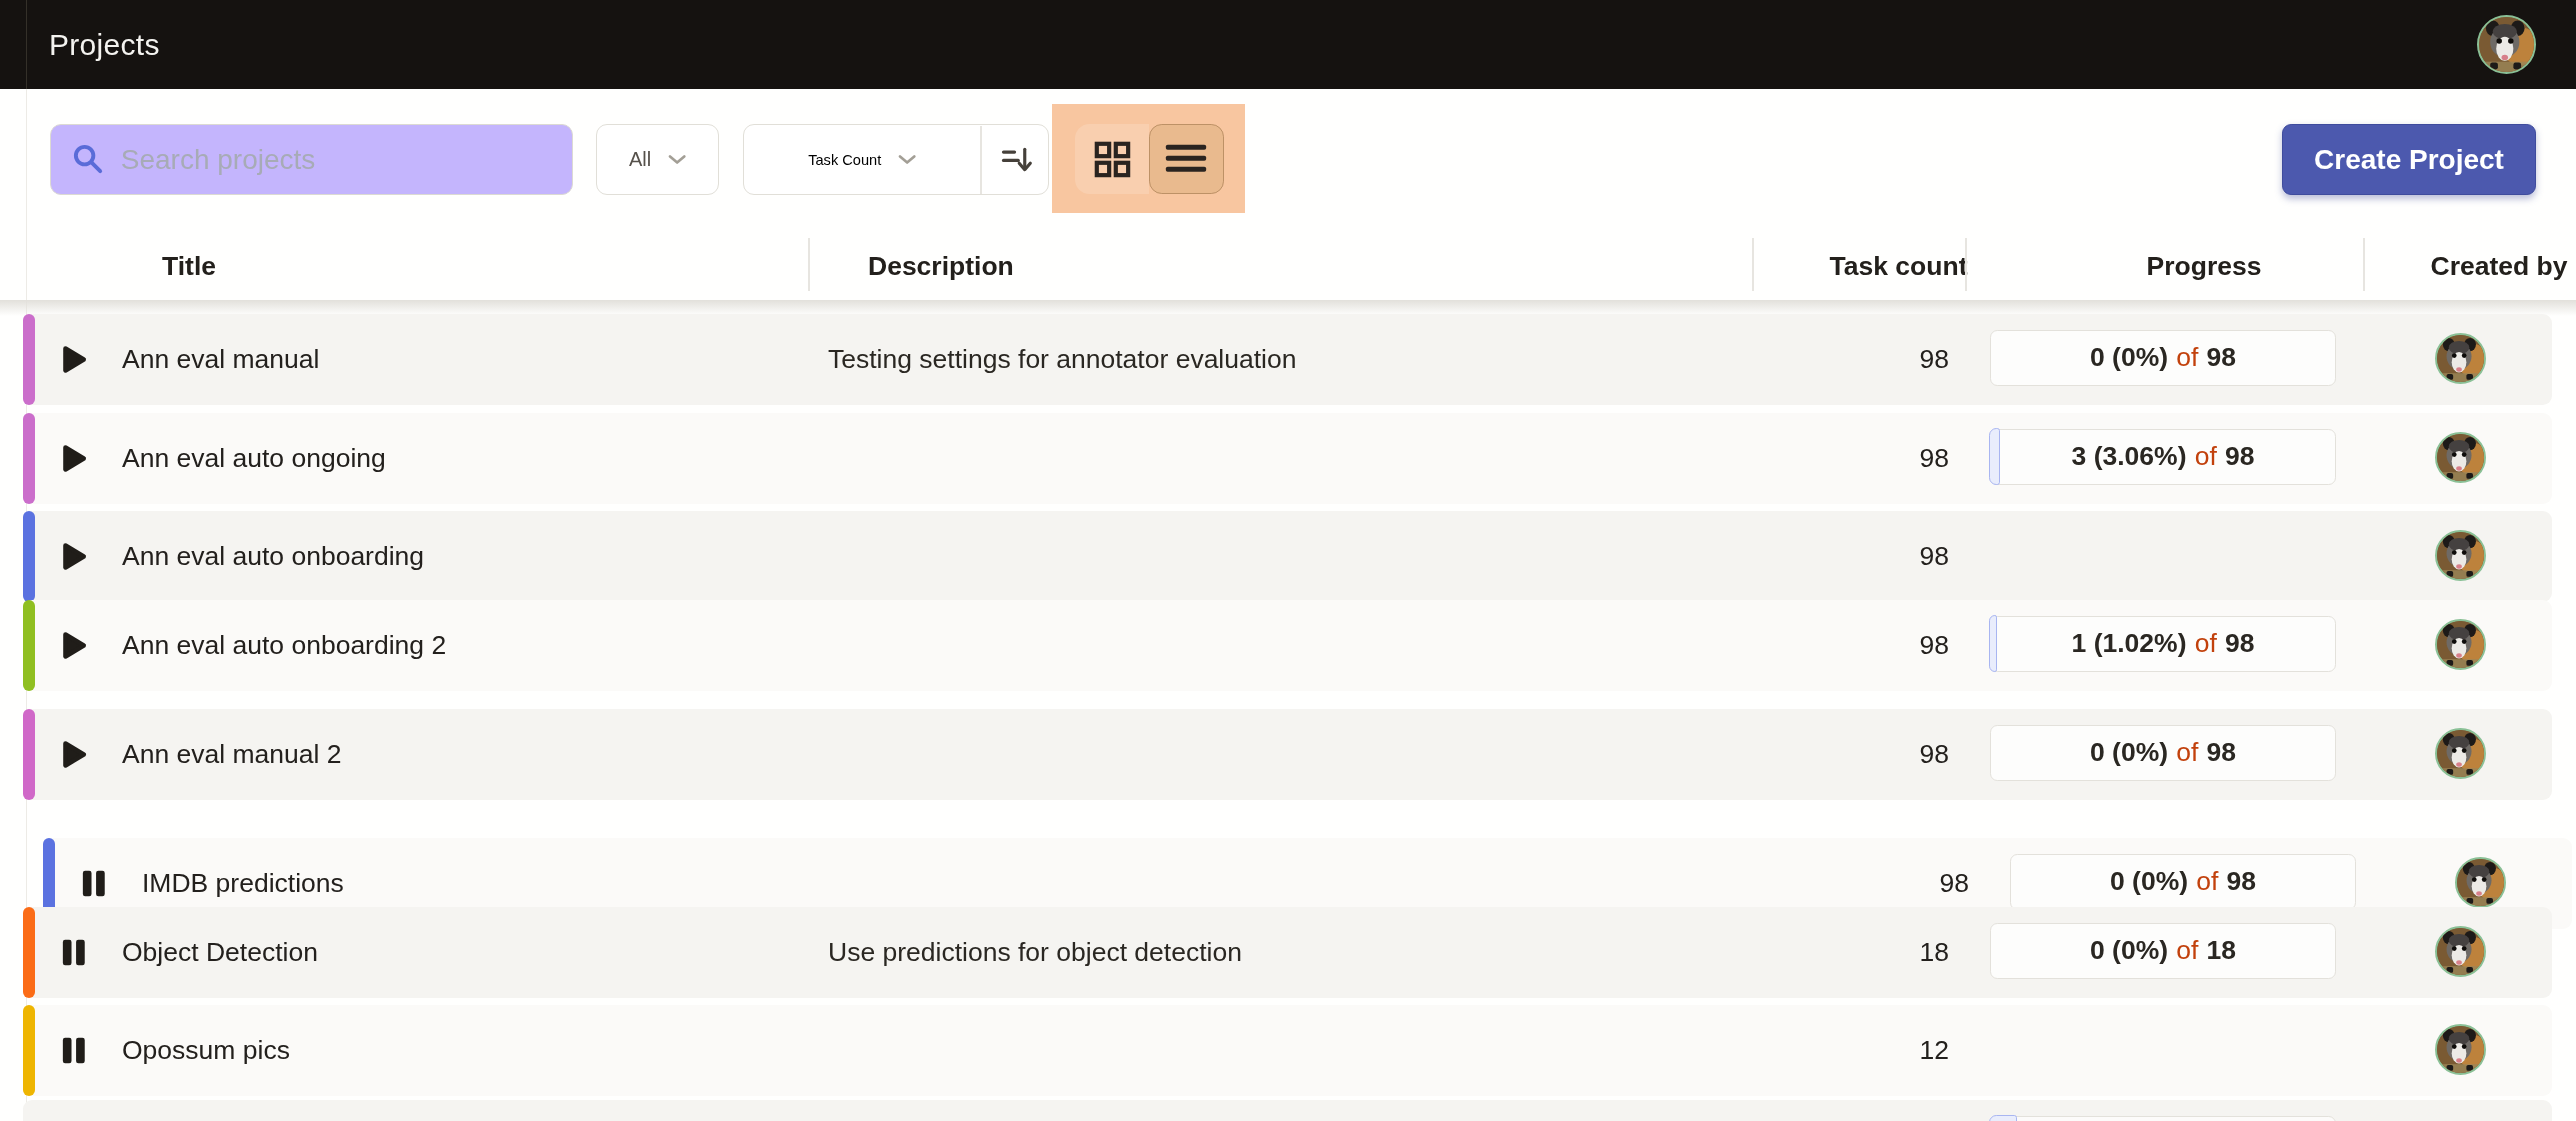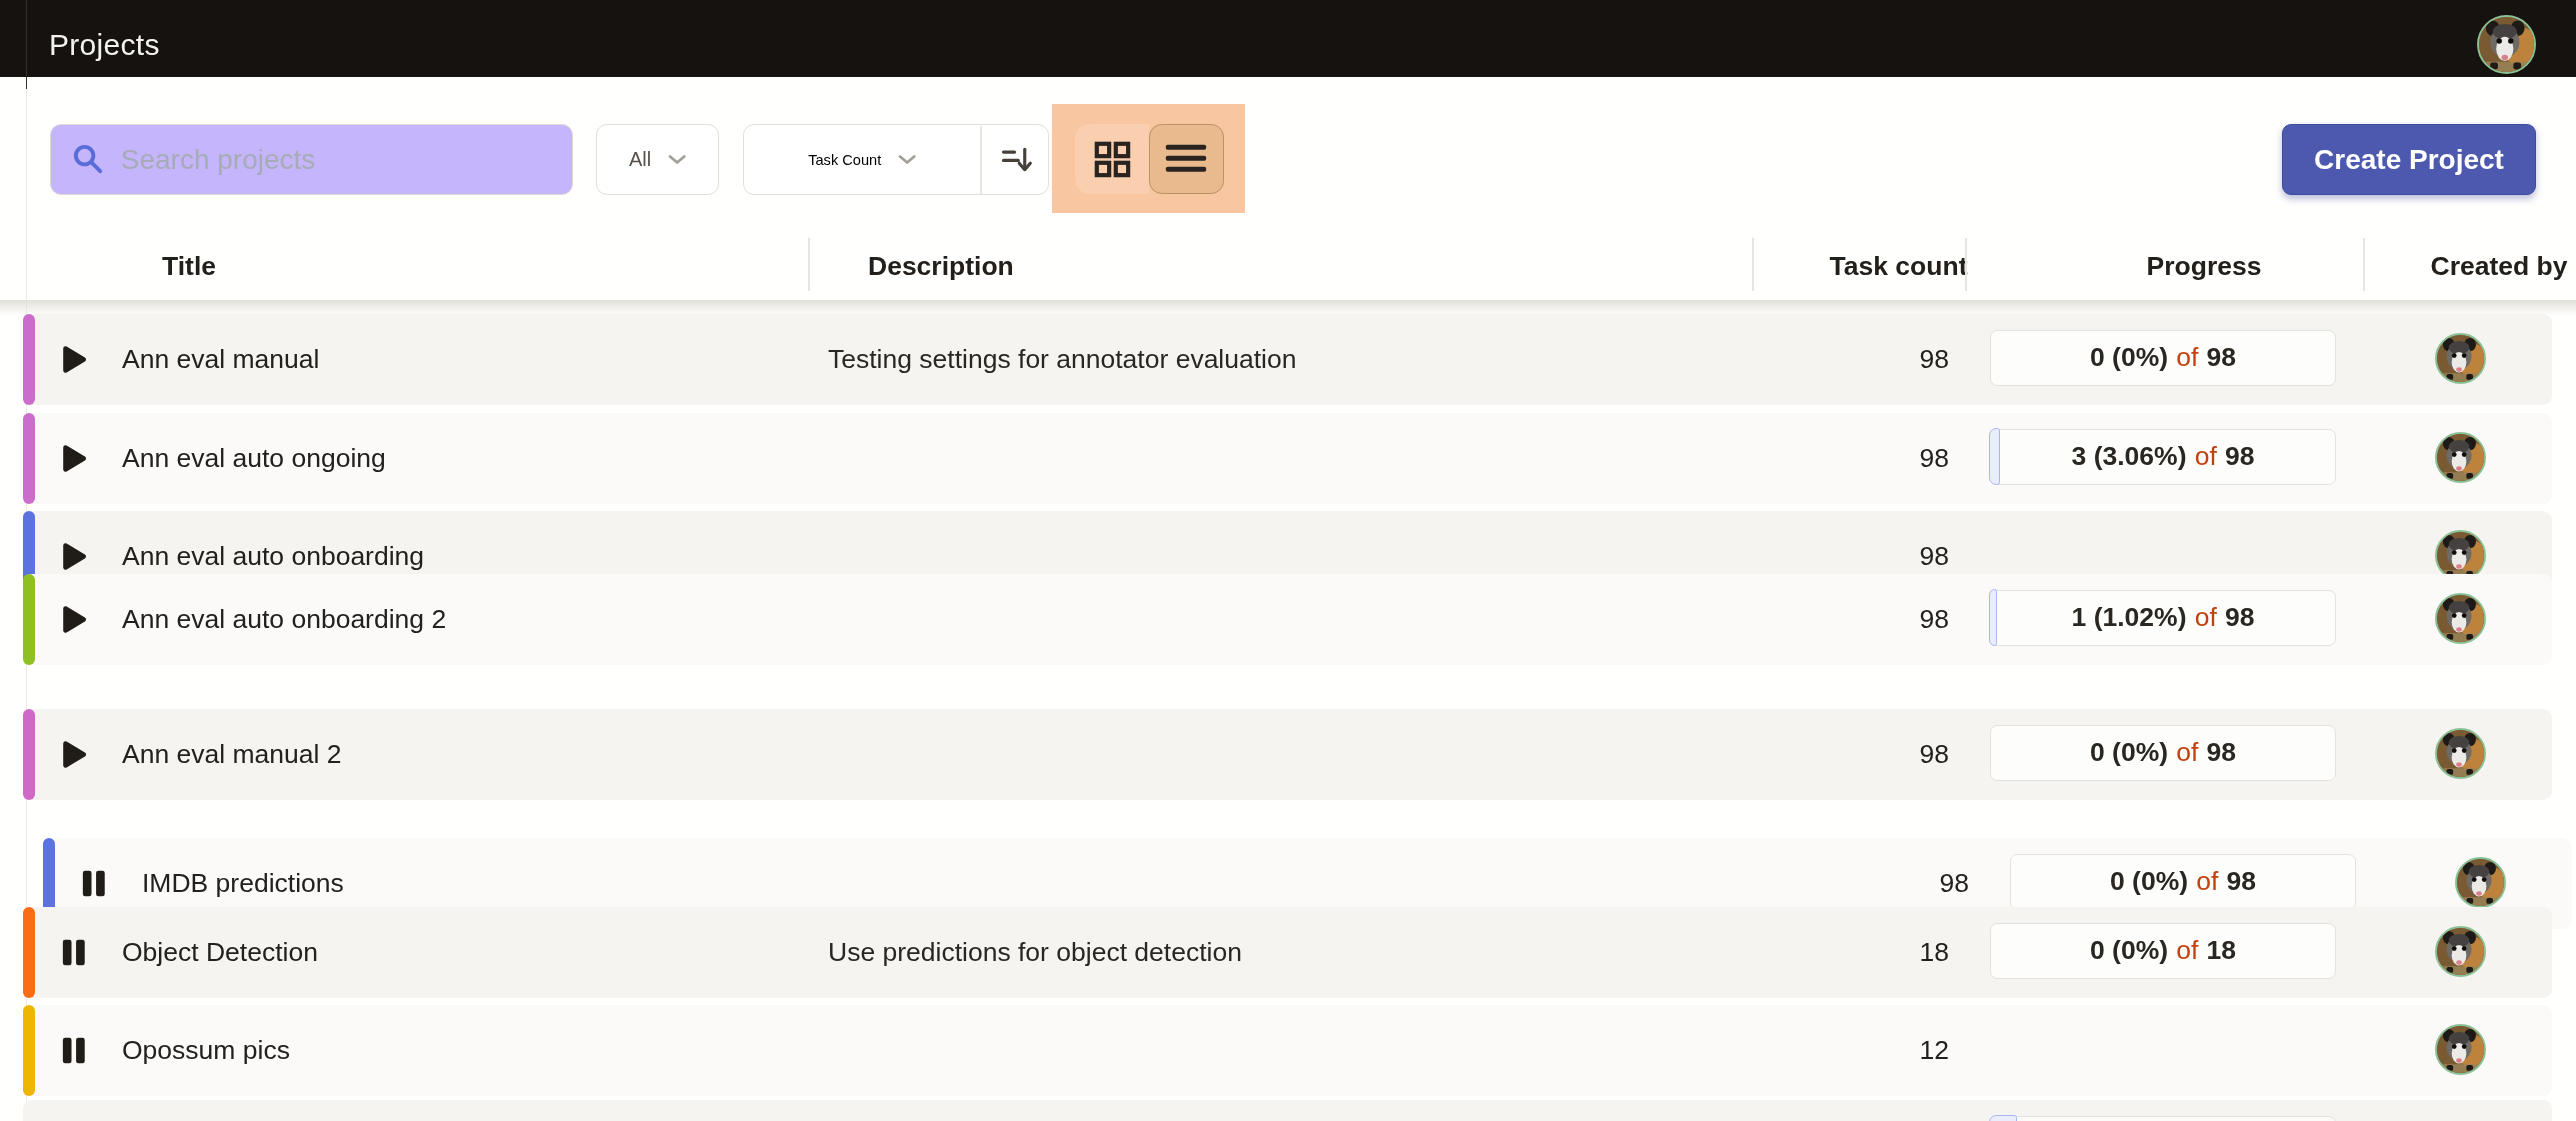--- a/index.html
+++ b/index.html
@@ -1,20 +1,20 @@
 <!DOCTYPE html>
 <html style="font-size:14.6px"><head>
 <meta charset="utf-8">
 <style>
   html,body{margin:0;padding:0;background:#ffffff;}
   #app{position:relative;width:2576px;height:1122px;overflow:hidden;
        font-family:"Liberation Sans", sans-serif;background:#fffffe;}
 
   
-  .appbar{position:absolute;left:0;top:0;width:2576px;height:77px;background:#151210;}
+  .appbar{position:absolute;left:0;top:0;width:2576px;height:89px;background:#151210;}
   .appbar .title{position:absolute;left:49px;top:0;height:89px;display:flex;align-items:center;
        color:#f4f3f0;font-size:30px;font-weight:500;letter-spacing:0.3px;}
   .avatar{border-radius:50%;overflow:hidden;border:2.7px solid #8ac096;box-sizing:border-box;background:#7a5a33;}
   .avatar svg{display:block;width:100%;height:100%;}
   .appbar .avatar{position:absolute;right:40px;top:14.6px;width:59px;height:59px;}
 
   
   .seam-a{position:absolute;left:25.6px;top:0;width:1.8px;height:89px;background:#343029;}
   .seam-b{position:absolute;left:25.6px;top:89px;width:1.8px;height:1033px;background:#edebe6;}
 
@@ -263,21 +263,21 @@
             <ellipse cx="30" cy="17" rx="14" ry="9" fill="#454140"></ellipse>
             <ellipse cx="30" cy="37" rx="10" ry="14" fill="#eceae6"></ellipse>
             <circle cx="23.5" cy="28" r="3.2" fill="#0e0c0a"></circle>
             <circle cx="37" cy="28" r="3.2" fill="#0e0c0a"></circle>
             <ellipse cx="30" cy="47" rx="3.8" ry="3" fill="#d77f8a"></ellipse>
             <rect x="13" y="53" width="9" height="8" rx="2.5" fill="#1d1a18"></rect>
             <rect x="40" y="53" width="9" height="8" rx="2.5" fill="#1d1a18"></rect>
           </svg>
         </span>
     </div>
-      <div class="row even" style="top: 574px;">
+      <div class="row even" style="top: 600px;">
       <span class="stripe" style="background: rgb(144, 191, 33);"></span>
       <span class="picon">
           <svg width="27.4" height="31" viewBox="0 0 30 34">
             <polygon points="6,5 26,17 6,29" fill="#201d19" stroke="#201d19" stroke-width="5" stroke-linejoin="round"></polygon>
           </svg>
         </span>
 
       <span class="rtitle">Ann eval auto onboarding 2</span>
       <span class="rdesc"></span>
       <span class="rcount">98</span>

